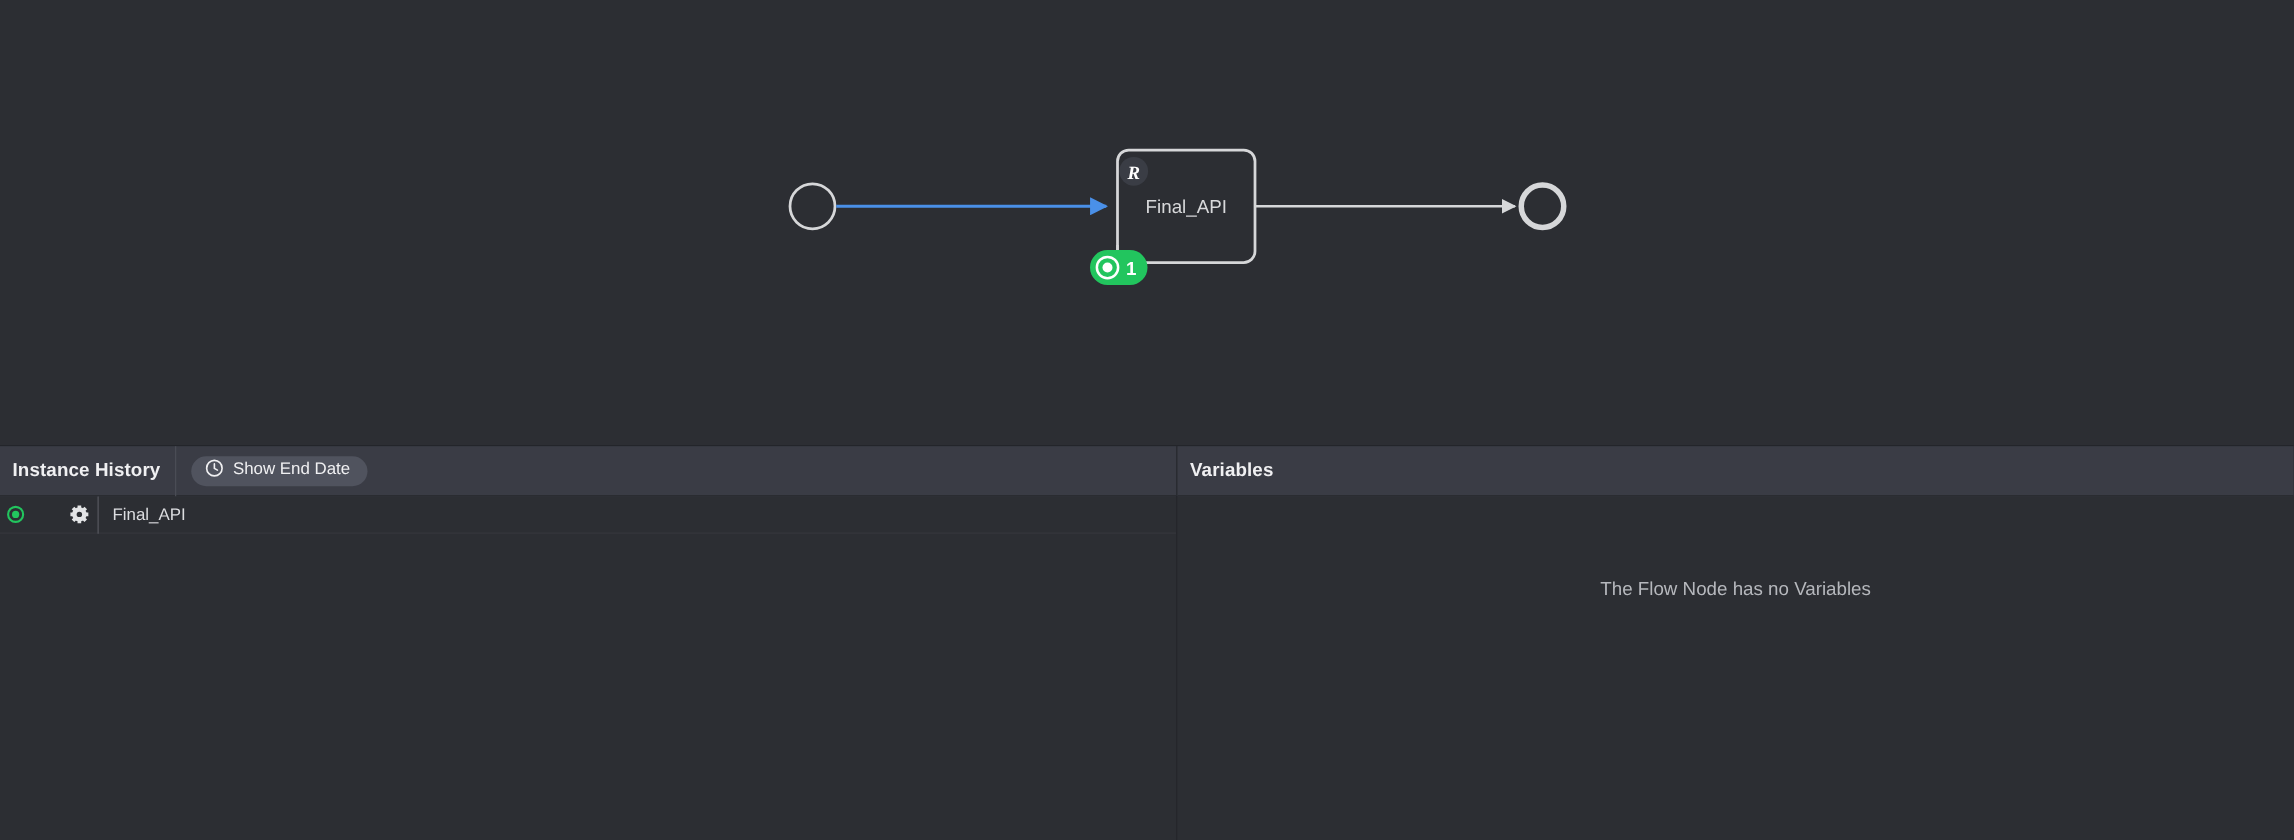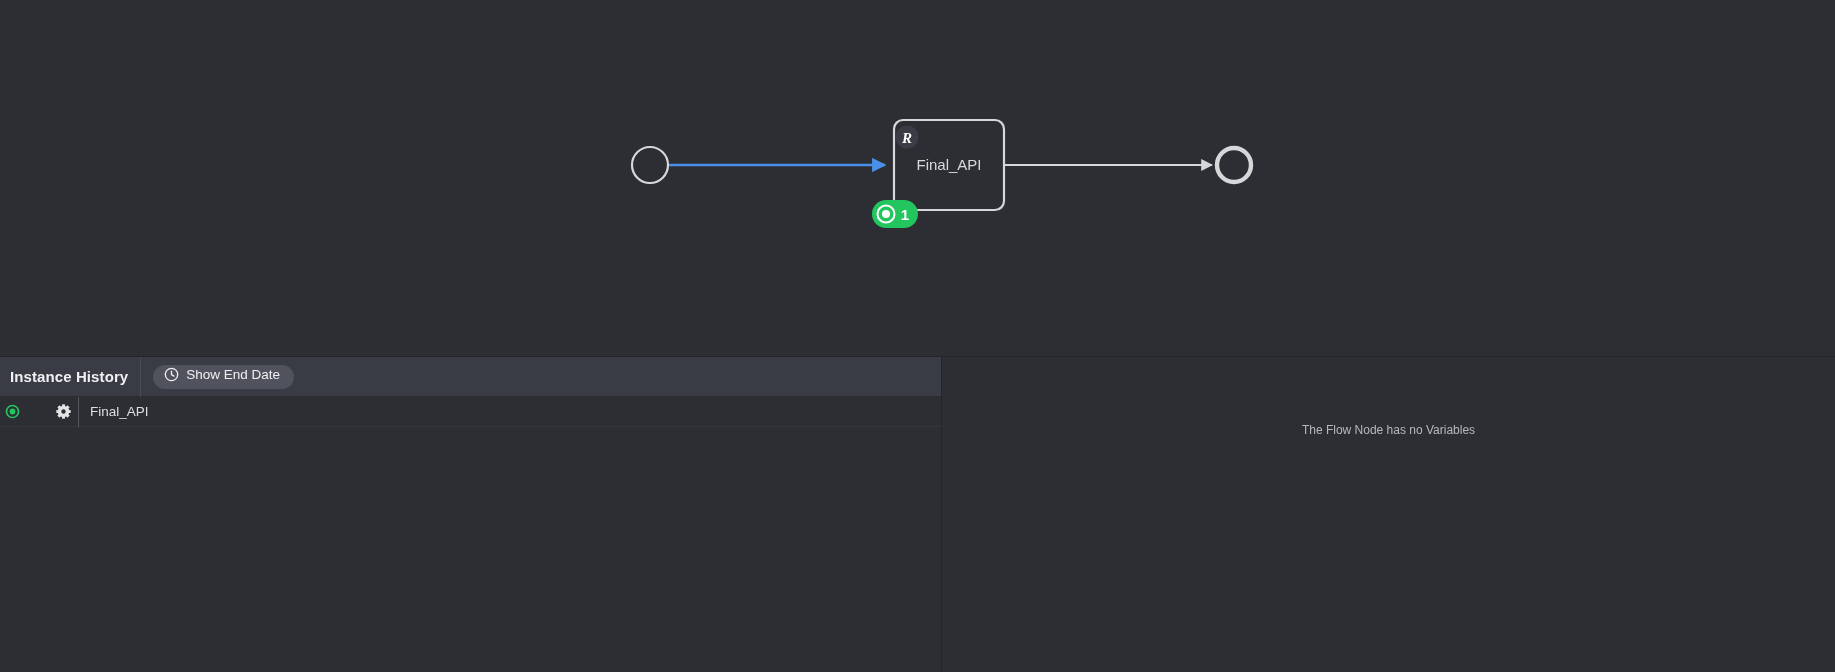--- a/index.html
+++ b/index.html
@@ -97,21 +97,21 @@
   }
   .hrow.selected .name-cell{
     color:#ffffff;font-weight:700;letter-spacing:.4px;
     border-left-color:#6f8bb5;
   }
 
   .vars-body{
     flex:1;display:flex;align-items:flex-start;justify-content:center;
     padding-top:66px;box-sizing:border-box;
   }
-  .vars-empty{color:#b6b8bd;font-size:12px;}
+  .vars-empty{color:#b6b8bd;font-size:15px;}
 </style>
 </head>
 <body>
 
 <div class="app">
 
   <div class="canvas">
     <svg width="1835" height="356" xmlns="http://www.w3.org/2000/svg">
       <defs>
         <marker id="arrow-blue" viewBox="0 0 10 10" refX="9" refY="5" markerWidth="6" markerHeight="6" orient="auto-start-reverse">
@@ -198,19 +198,22 @@
               <circle cx="9" cy="9" r="2.3" fill="#2c2e33"></circle>
             </svg>
           </div>
           <div class="name-cell">Final_API</div>
         </div>
 
       </div>
     </div>
 
     <div class="panel-right">
+      <div class="panel-header">
+        <span class="panel-title">Variables</span>
+      </div>
       <div class="vars-body">
         <span class="vars-empty">The Flow Node has no Variables</span>
       </div>
     </div>
 
   </div>
 </div>
 
 </body></html>

